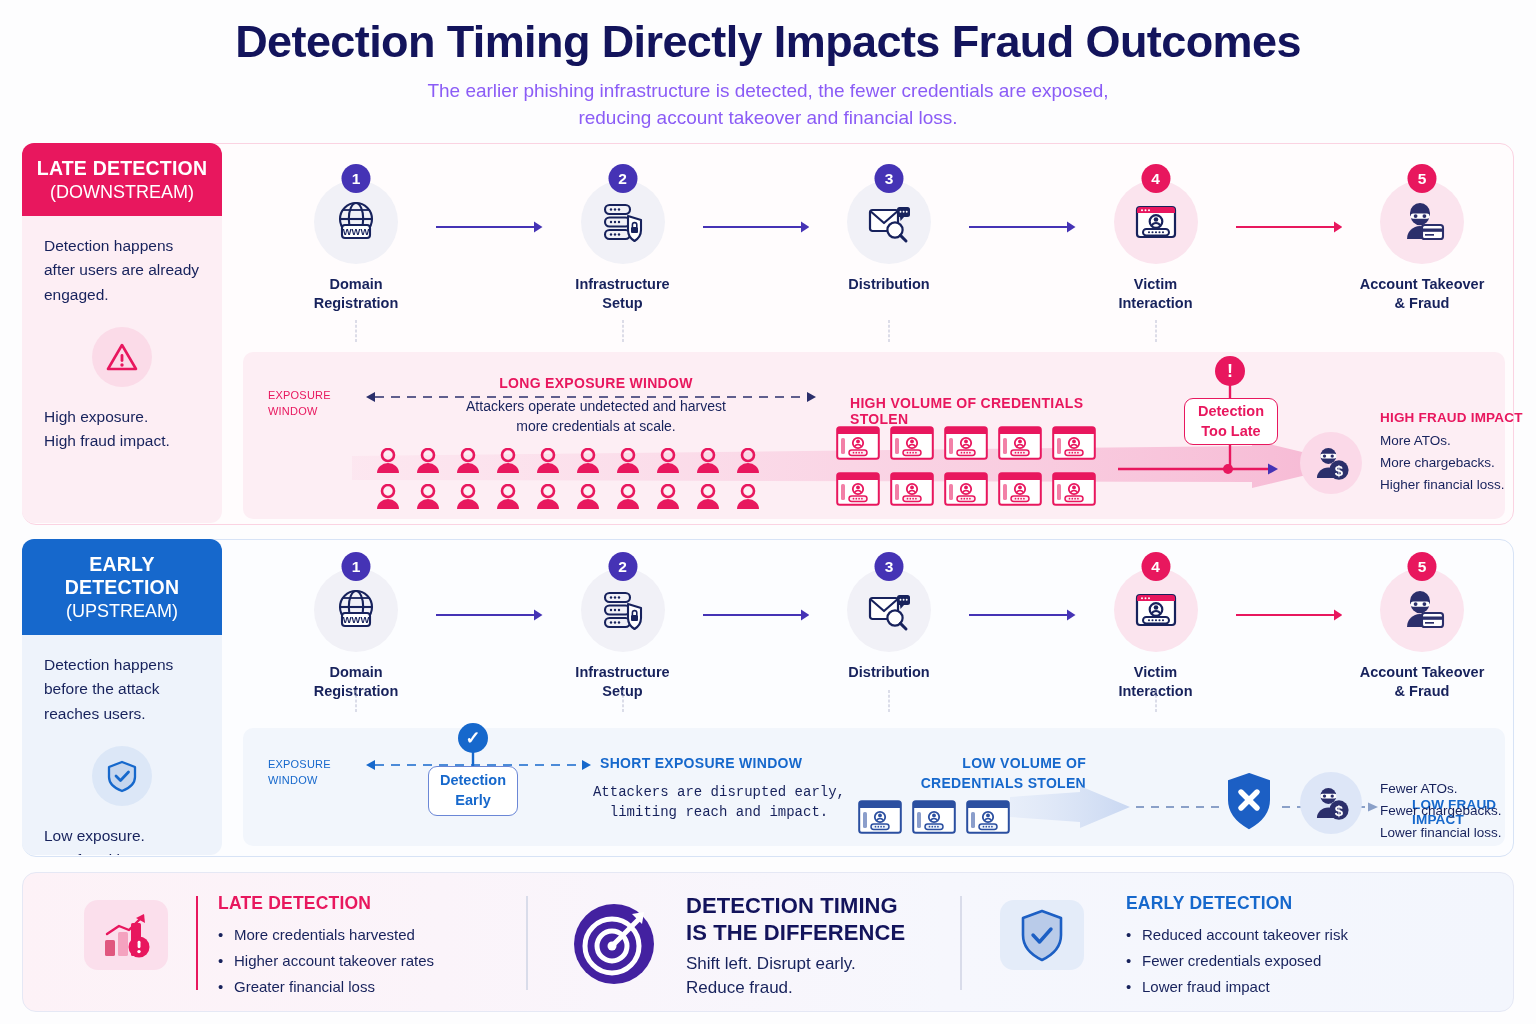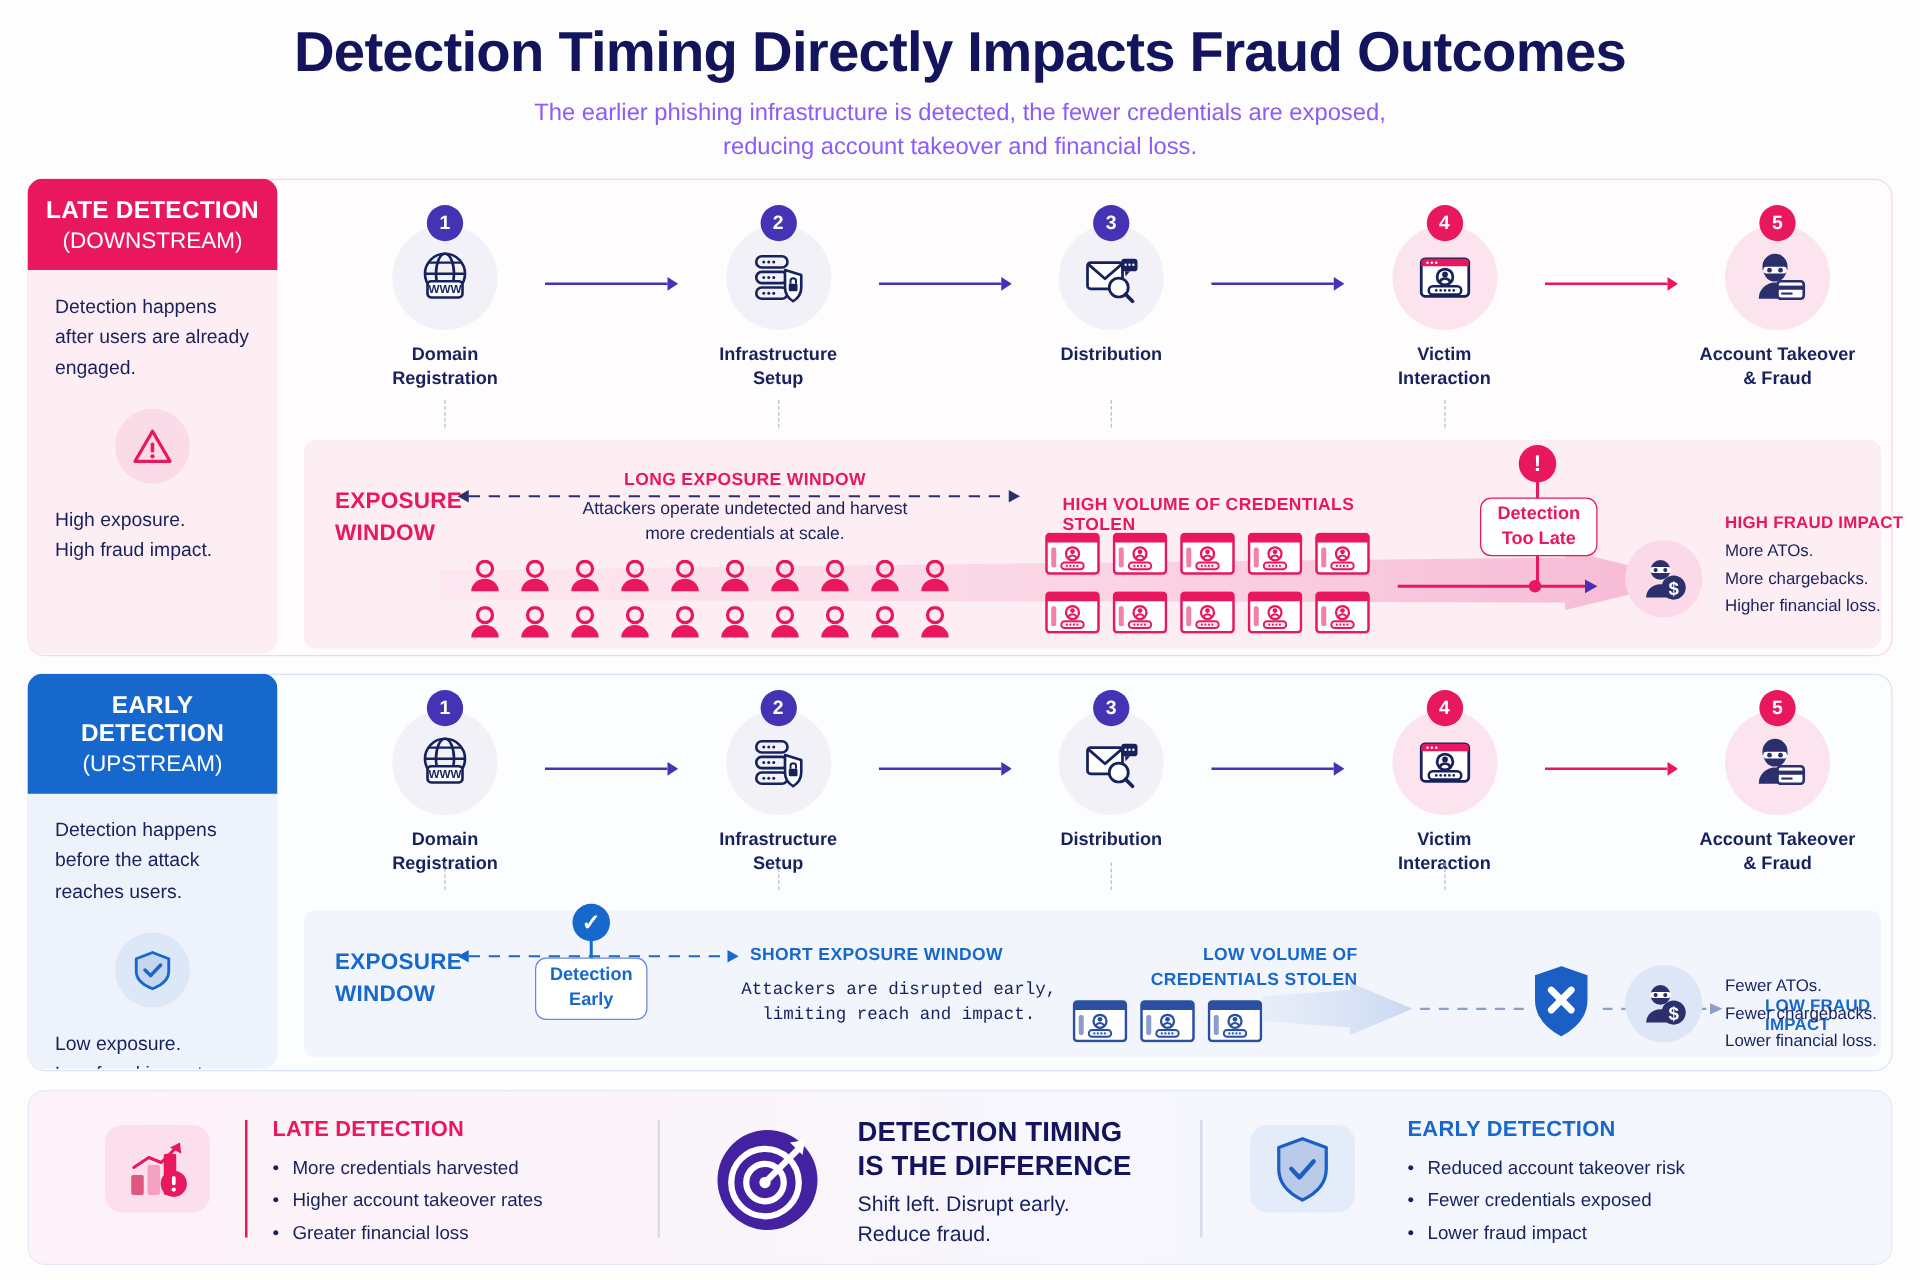--- a/index.html
+++ b/index.html
@@ -79,21 +79,21 @@
   .tick { position:absolute; left:50%; transform:translateX(-50%);
           border-left:1.4px dashed #b9bcd2; height:22px; }
   .tick-late  { top:152px; }
   .tick-early { top:134px; }
 
   
   .band { position:absolute; border-radius:10px; }
   .band-late  { left:243px; top:352px; width:1262px; height:167px; background:#fdeef4; }
   .band-early { left:243px; top:728px; width:1262px; height:118px; background:#f2f6fc; }
 
-  .exp-lbl { position:absolute; font-size:18px; font-weight:700; line-height:1.42; letter-spacing:0.2px; }
+  .exp-lbl { position:absolute; font-size:11px; font-weight:400; line-height:1.42; letter-spacing:0.2px; }
   .exp-pink { color:#e8175e; }
   .exp-blue { color:#1668cc; }
 
   .cap-ttl { position:absolute; font-size:14px; font-weight:700; letter-spacing:0.3px; text-align:center; }
   .cap-txt { position:absolute; font-size:14px; color:#17225c; line-height:1.45; text-align:center; }
 
   .dbox {
     position:absolute; border-radius:9px; background:#fff;
     display:flex; flex-direction:column; align-items:center; justify-content:center;
     font-size:14.5px; font-weight:700; line-height:1.35; text-align:center;

